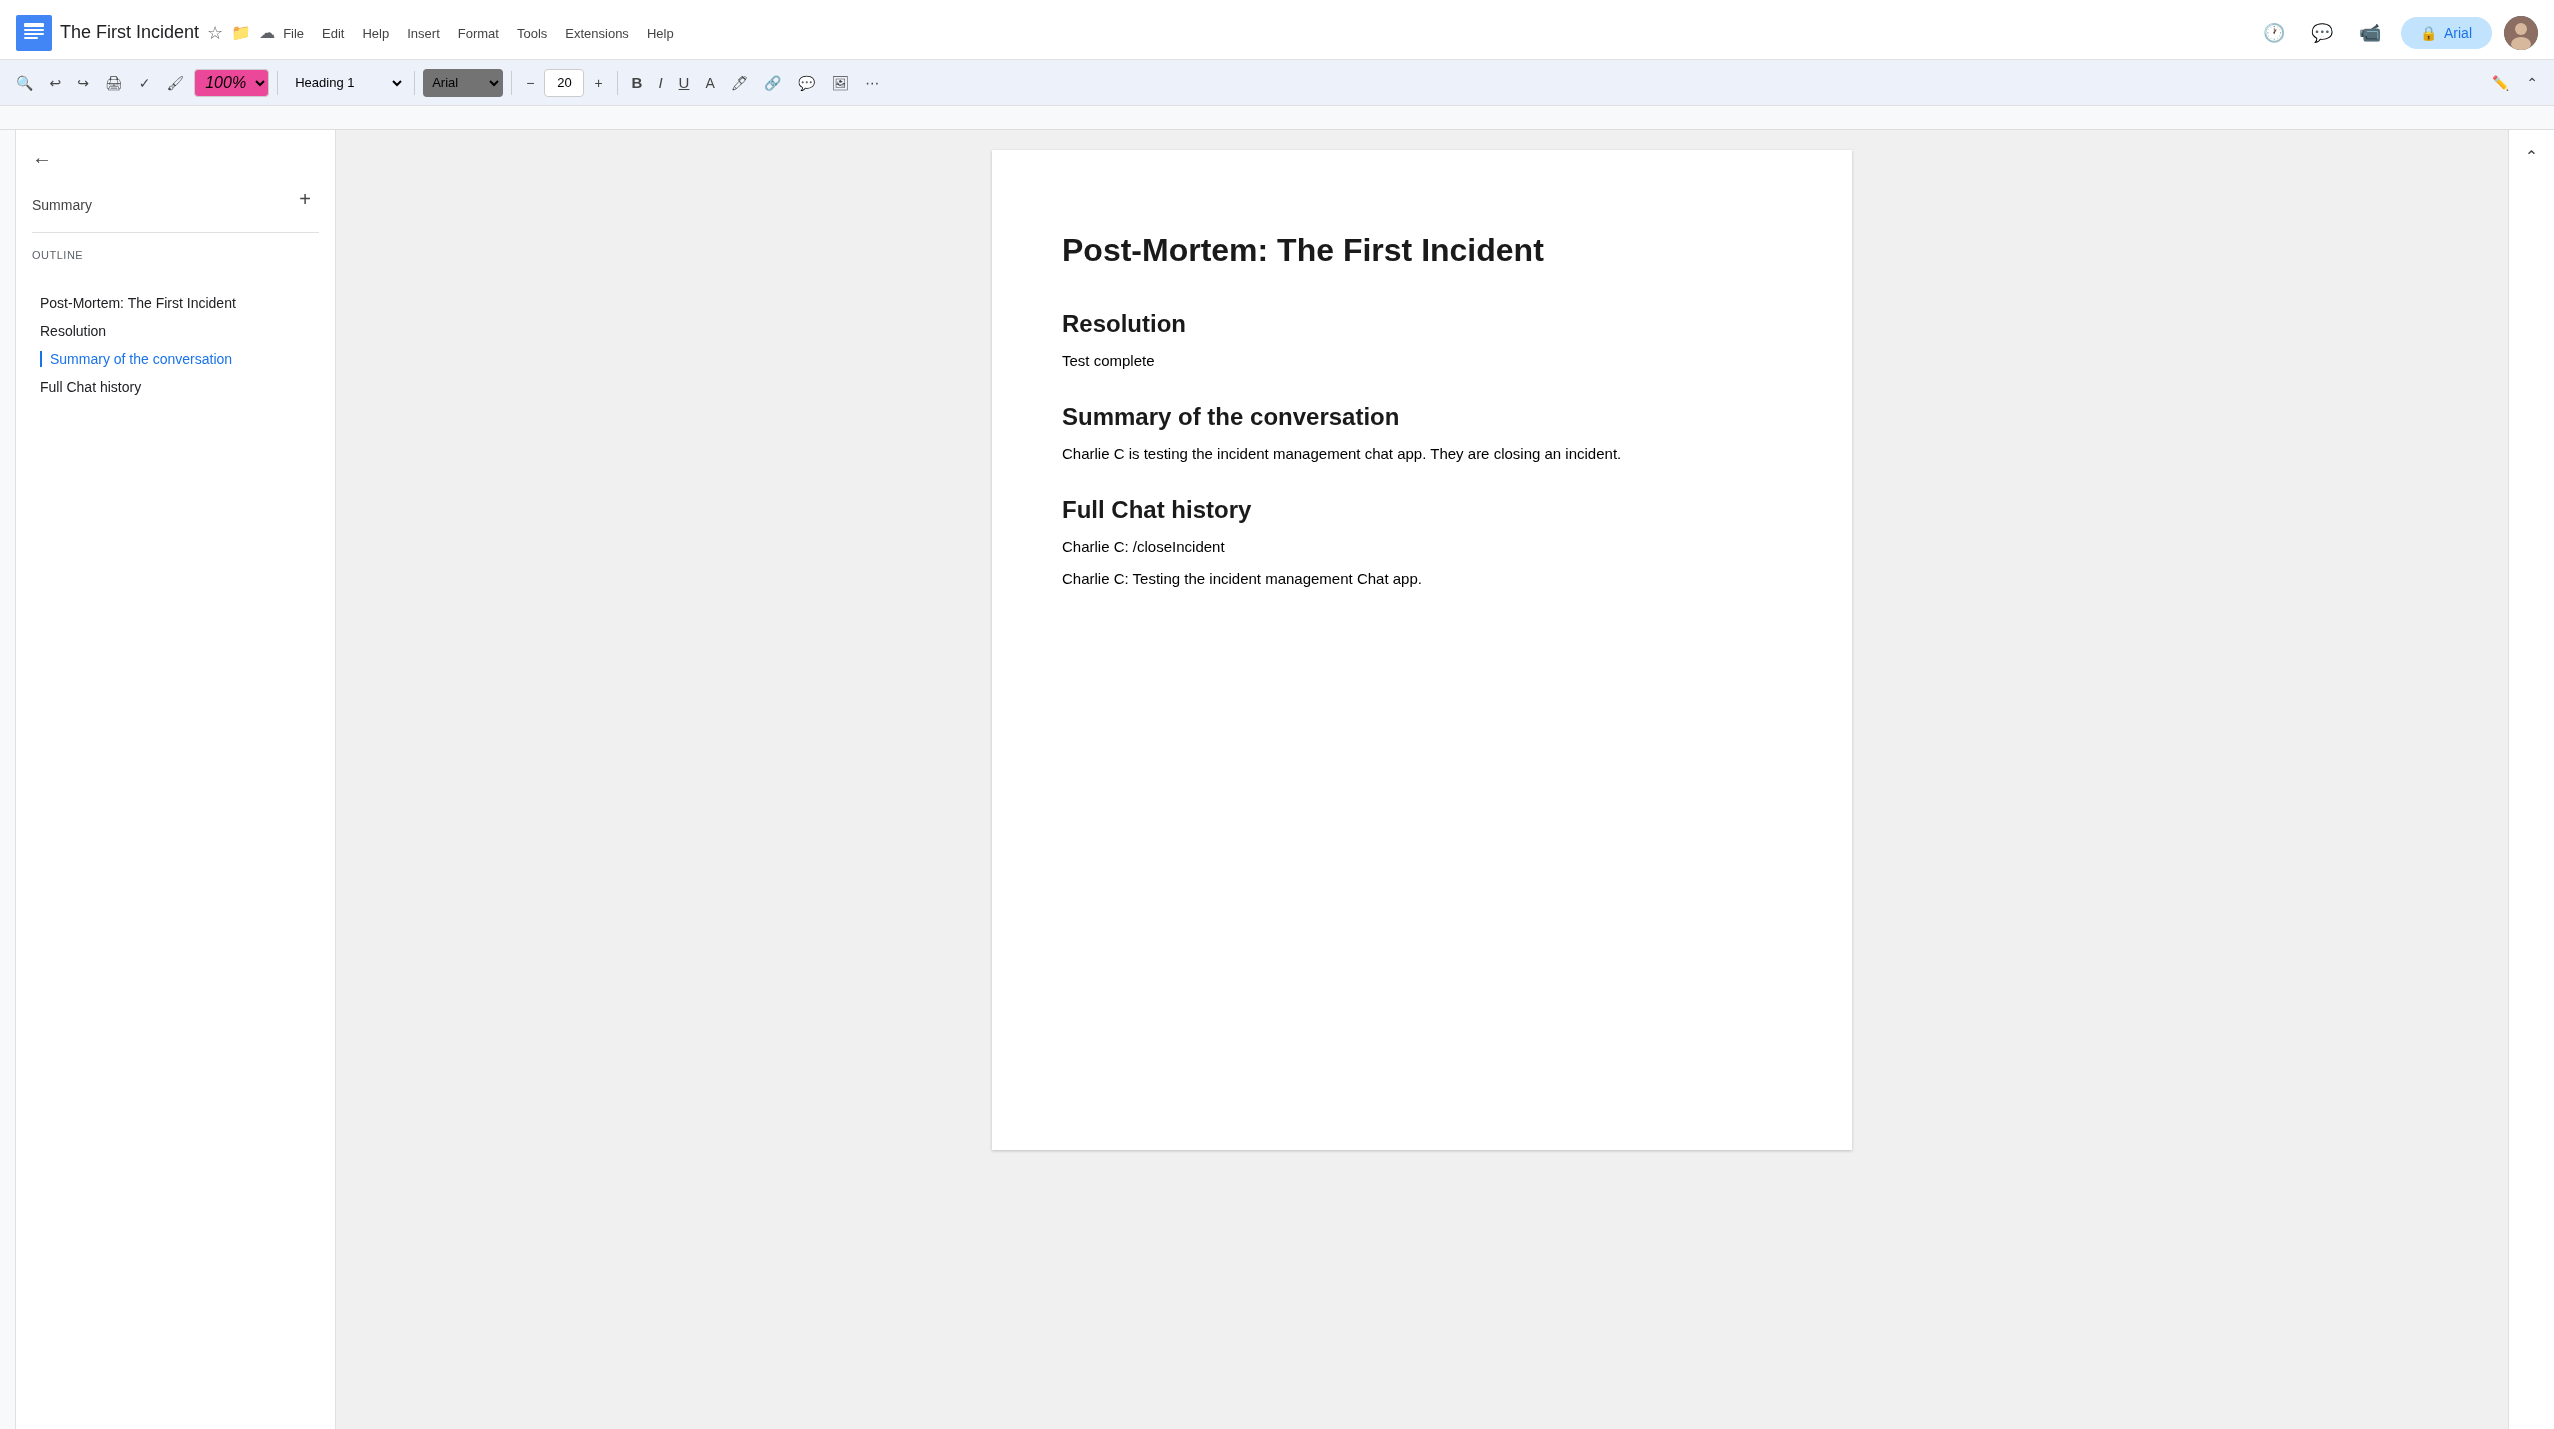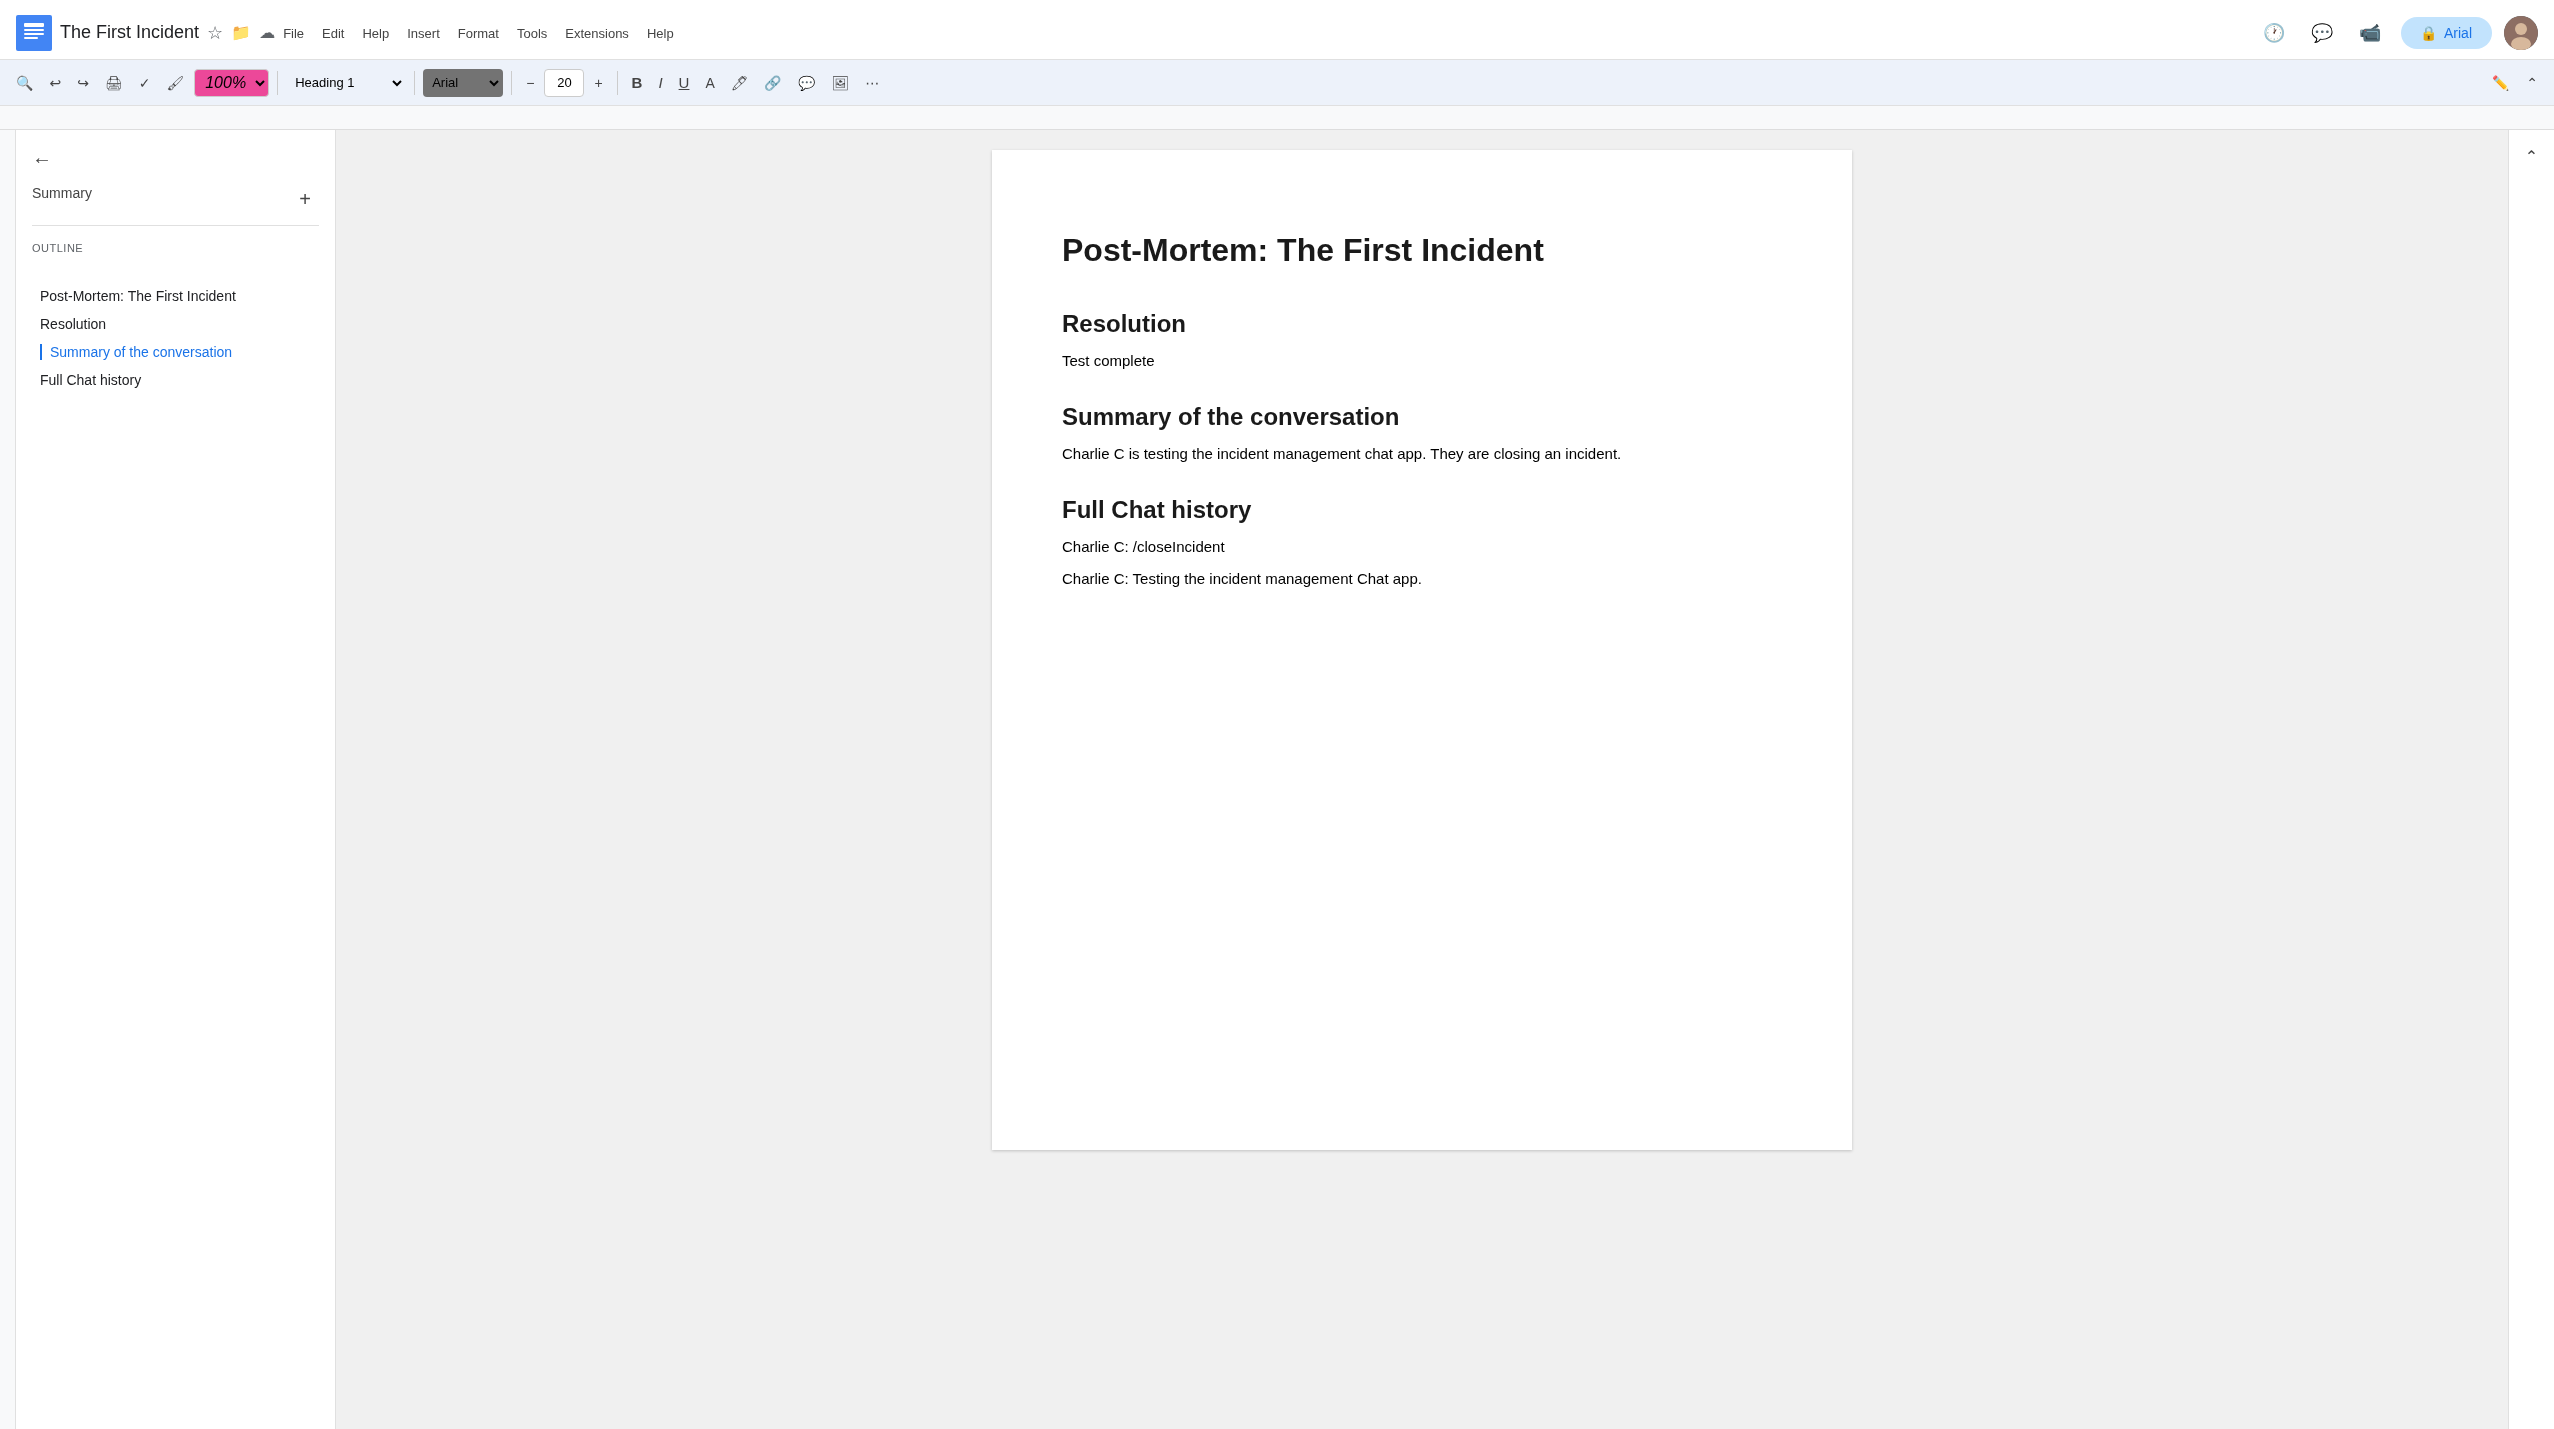--- a/index.html
+++ b/index.html
@@ -186,23 +186,23 @@
       align-items: center;
       margin-bottom: 16px;
       cursor: pointer;
     }
     .back-arrow {
       font-size: 20px;
       color: #444;
     }
     .sidebar-section-header {
       display: flex;
-      align-items: flex-start;
+      align-items: flex-end;
       justify-content: space-between;
-      margin-bottom: 4px;
+      margin-bottom: 11px;
     }
     .summary-label {
       font-size: 14px;
       color: #444;
     }
     .add-btn {
       font-size: 20px;
       color: #444;
       cursor: pointer;
       width: 28px;

